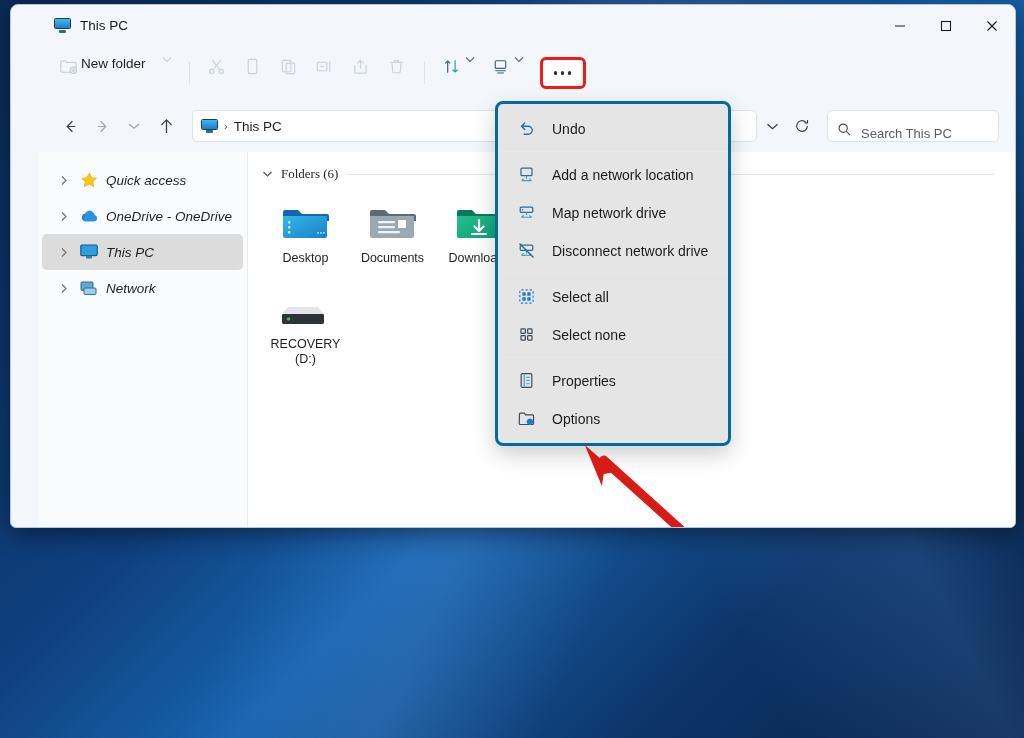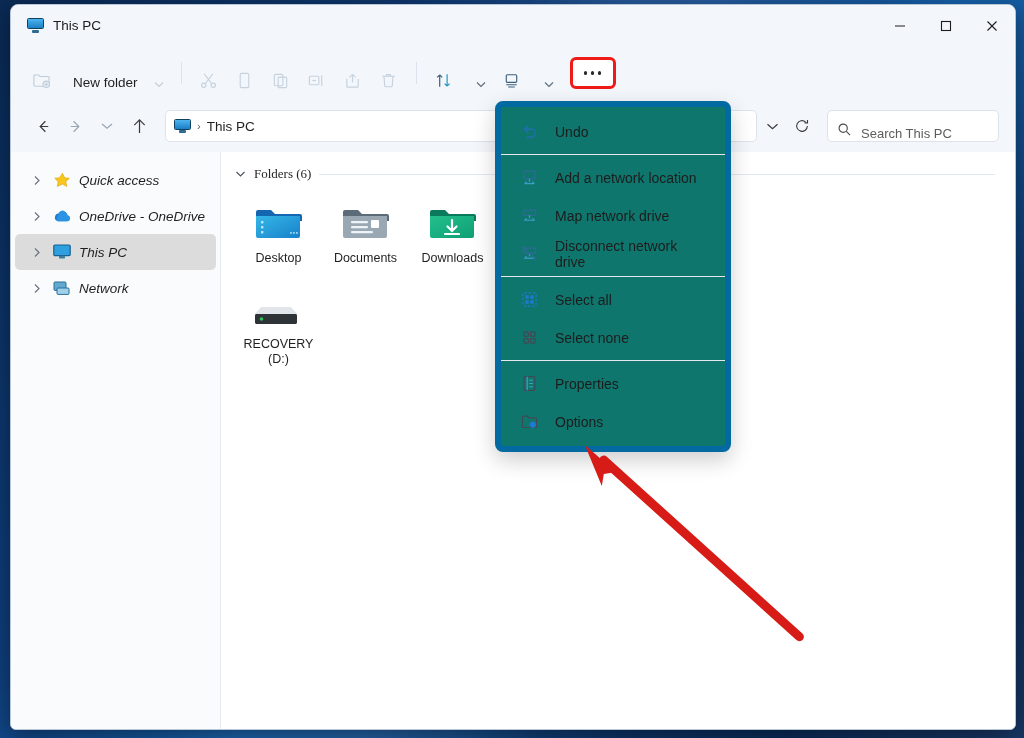--- a/index.html
+++ b/index.html
@@ -18,26 +18,27 @@
   #desktop:after{
     content:""; position:absolute; left:-10%; top:-10%; width:120%; height:120%;
     background:
       linear-gradient(115deg, rgba(255,255,255,0.00) 40%, rgba(120,180,255,0.18) 52%, rgba(255,255,255,0) 62%),
       linear-gradient(62deg, rgba(255,255,255,0.00) 55%, rgba(90,150,230,0.20) 68%, rgba(255,255,255,0) 76%);
   }
 
   
   #window {
     position:absolute;
-    left:10px; top:4px; width:1006px; height:726px;
+    left:10px; top:4px; width:1006px; height:524px;
     background:#f3f6fb;
     border-radius:8px 8px 6px 6px;
     overflow:hidden;
     box-shadow:0 6px 24px rgba(0,0,0,.45);
     border:1px solid #b9c6d6;
+    padding-left:27px;
   }
 
   
   #titlebar {
     height:41px; background:#f3f6fb; position:relative;
     display:flex; align-items:center;
   }
   #title-group { display:flex; align-items:center; gap:9px; padding-left:16px; }
   #title-text { font-size:13.5px; color:#1b1b1b; }
   .pc-icon { width:17px; height:15px; position:relative; flex:0 0 auto; }
@@ -56,22 +57,22 @@
     color:#1d1d1d;
   }
   .wbtn svg { display:block; }
 
   
   #toolbar {
     height:54px; background:#f3f6fb; display:flex; align-items:center;
     padding:0 12px; gap:0px;
   }
   .tb-item {
-    height:34px; border-radius:5px; display:flex; align-items:flex-end;
-    padding:0 8px; gap:22px; color:#5e7588;
+    height:34px; border-radius:5px; display:flex; align-items:flex-start;
+    padding:0 8px; gap:3px; color:#5e7588;
   }
   .tb-item.enabled { color:#1f1f1f; }
   .tb-label { font-size:13.5px; }
   .tb-sep { width:1px; height:22px; background:#dbe2ec; margin:0 9px; }
   .tb-caret { font-size:9px; color:#6d7f91; line-height:1; }
   .tb-icon { width:20px; height:20px; display:flex; align-items:center; justify-content:center; }
   .tb-icon svg { display:block; }
   .disabled svg { opacity:.38; }
   #ellipsis-btn {
     width:46px; height:32px; border:3px solid #ee1b18; border-radius:6px;
@@ -135,21 +136,21 @@
 
   
   #statusbar {
     height:52px; background:#f3f6fb; border-top:1px solid #e6ebf1;
     display:flex; align-items:center; padding:0 18px;
   }
 
   
   #ctxmenu {
     position:absolute; left:484px; top:96px; width:236px;
-    background:#0f766e; border:6px solid #0369a1; border-radius:8px;
+    background:#e5e5e5; border:3px solid #0369a1; border-radius:8px;
     box-shadow:0 8px 22px rgba(0,0,0,.20);
     padding:5px 0; z-index:40;
   }
   .mi { height:37px; display:flex; align-items:center; gap:16px; padding:0 14px; margin:1px 4px; border-radius:5px; }
   .mi-ico { width:20px; height:20px; display:flex; align-items:center; justify-content:center; flex:0 0 auto; }
   .mi-label { font-size:14px; color:#1c1c1c; }
   .mi-sep { height:1px; background:#e6e8ed; margin:4px 0; }
 
   
   #arrow-overlay { position:absolute; inset:0; pointer-events:none; z-index:60; }

